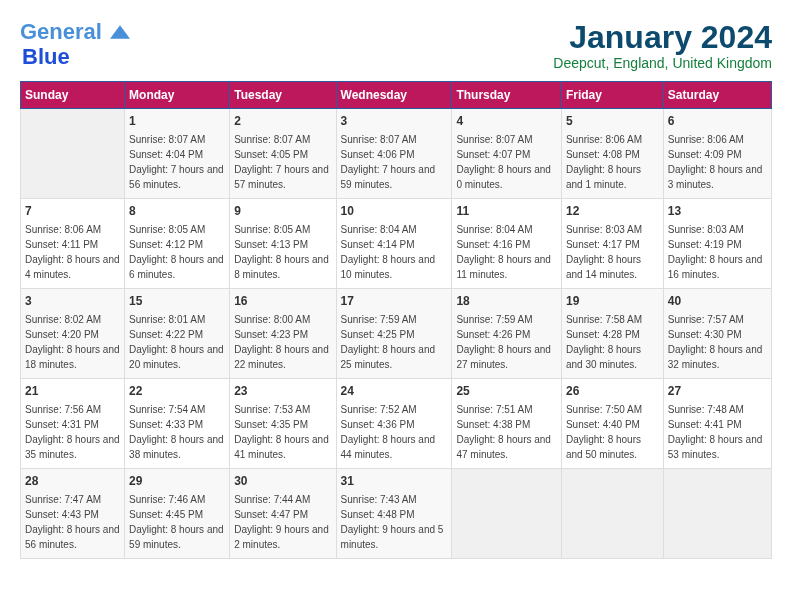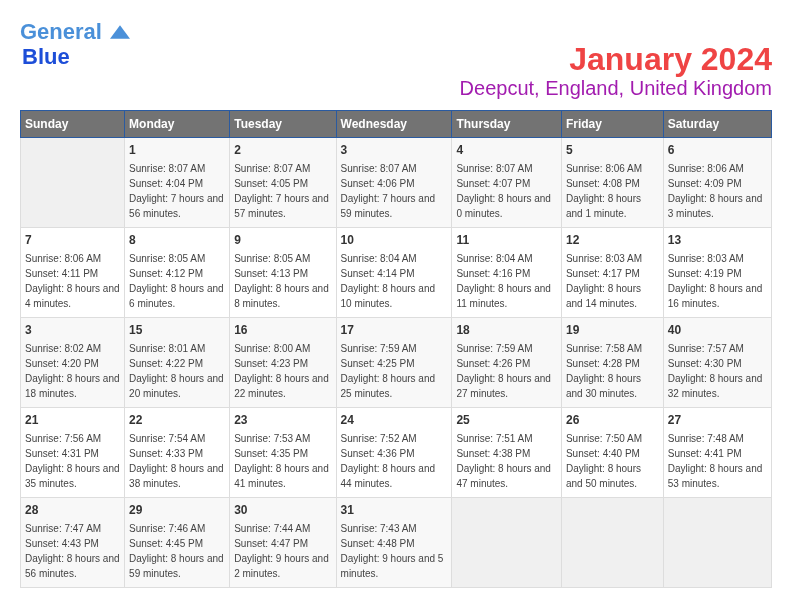--- a/index.html
+++ b/index.html
@@ -35,35 +35,34 @@
       height: 14px;
       margin-left: 48px;
       margin-top: -2px;
     }
     .title-section {
       text-align: right;
     }
     .month-title {
       font-size: 32px;
       font-weight: bold;
-      color: #ef4444;
+      color: #0c4a6e;
       line-height: 1.1;
-      margin-top: 22px;
     }
     .location {
-      font-size: 20px;
-      color: #a21caf;
+      font-size: 14px;
+      color: #15803d;
     }
     table {
       width: 100%;
       border-collapse: collapse;
       font-size: 11px;
     }
     thead tr {
-      background: #737373;
+      background: #be185d;
       color: white;
     }
     thead th {
       padding: 6px 4px;
       text-align: left;
       font-size: 12px;
       font-weight: bold;
       border: 1px solid #2a5aa0;
     }
     tbody tr {

